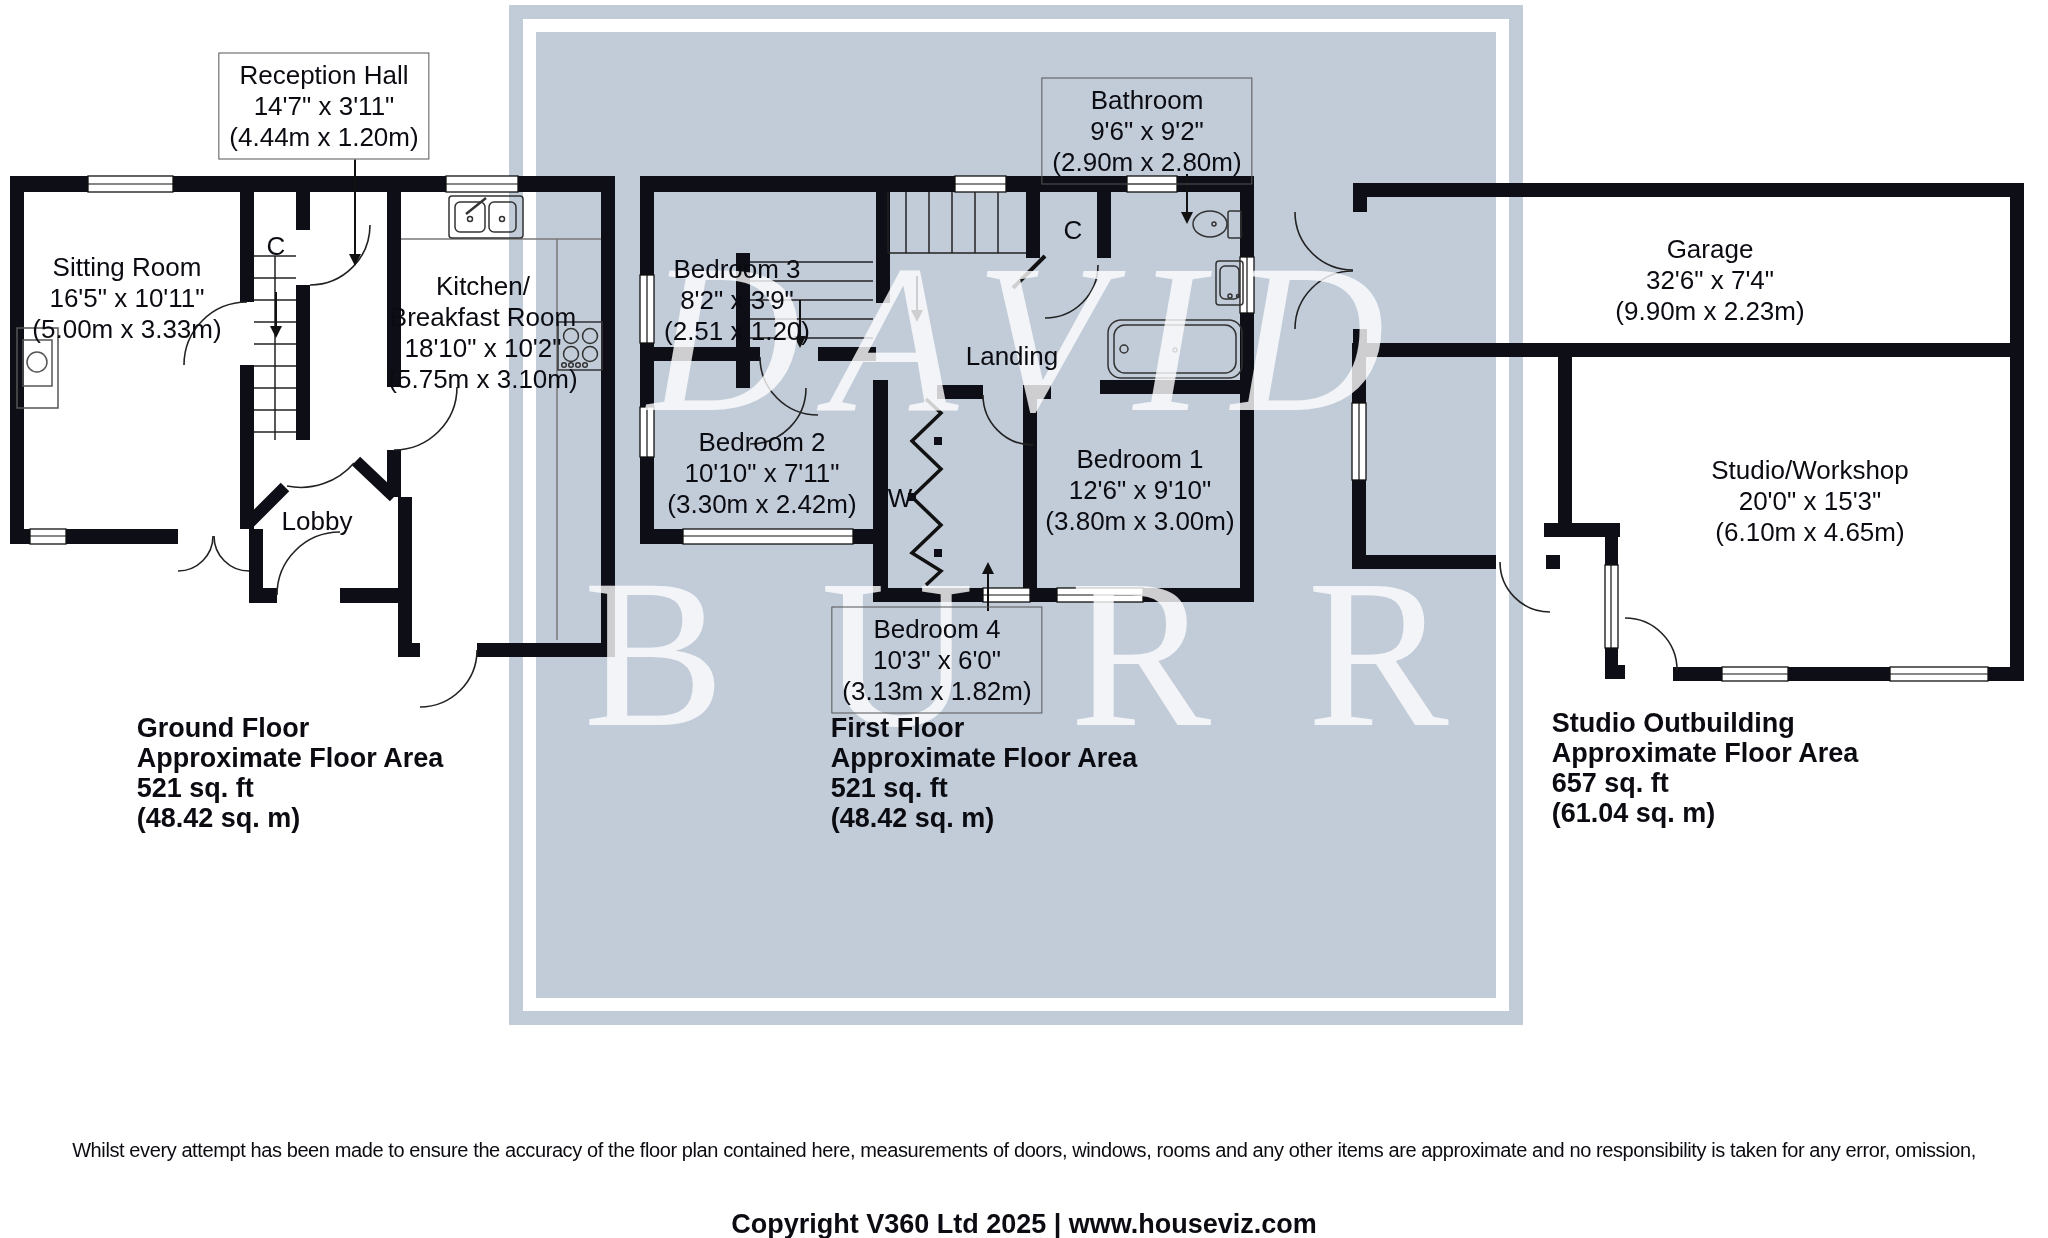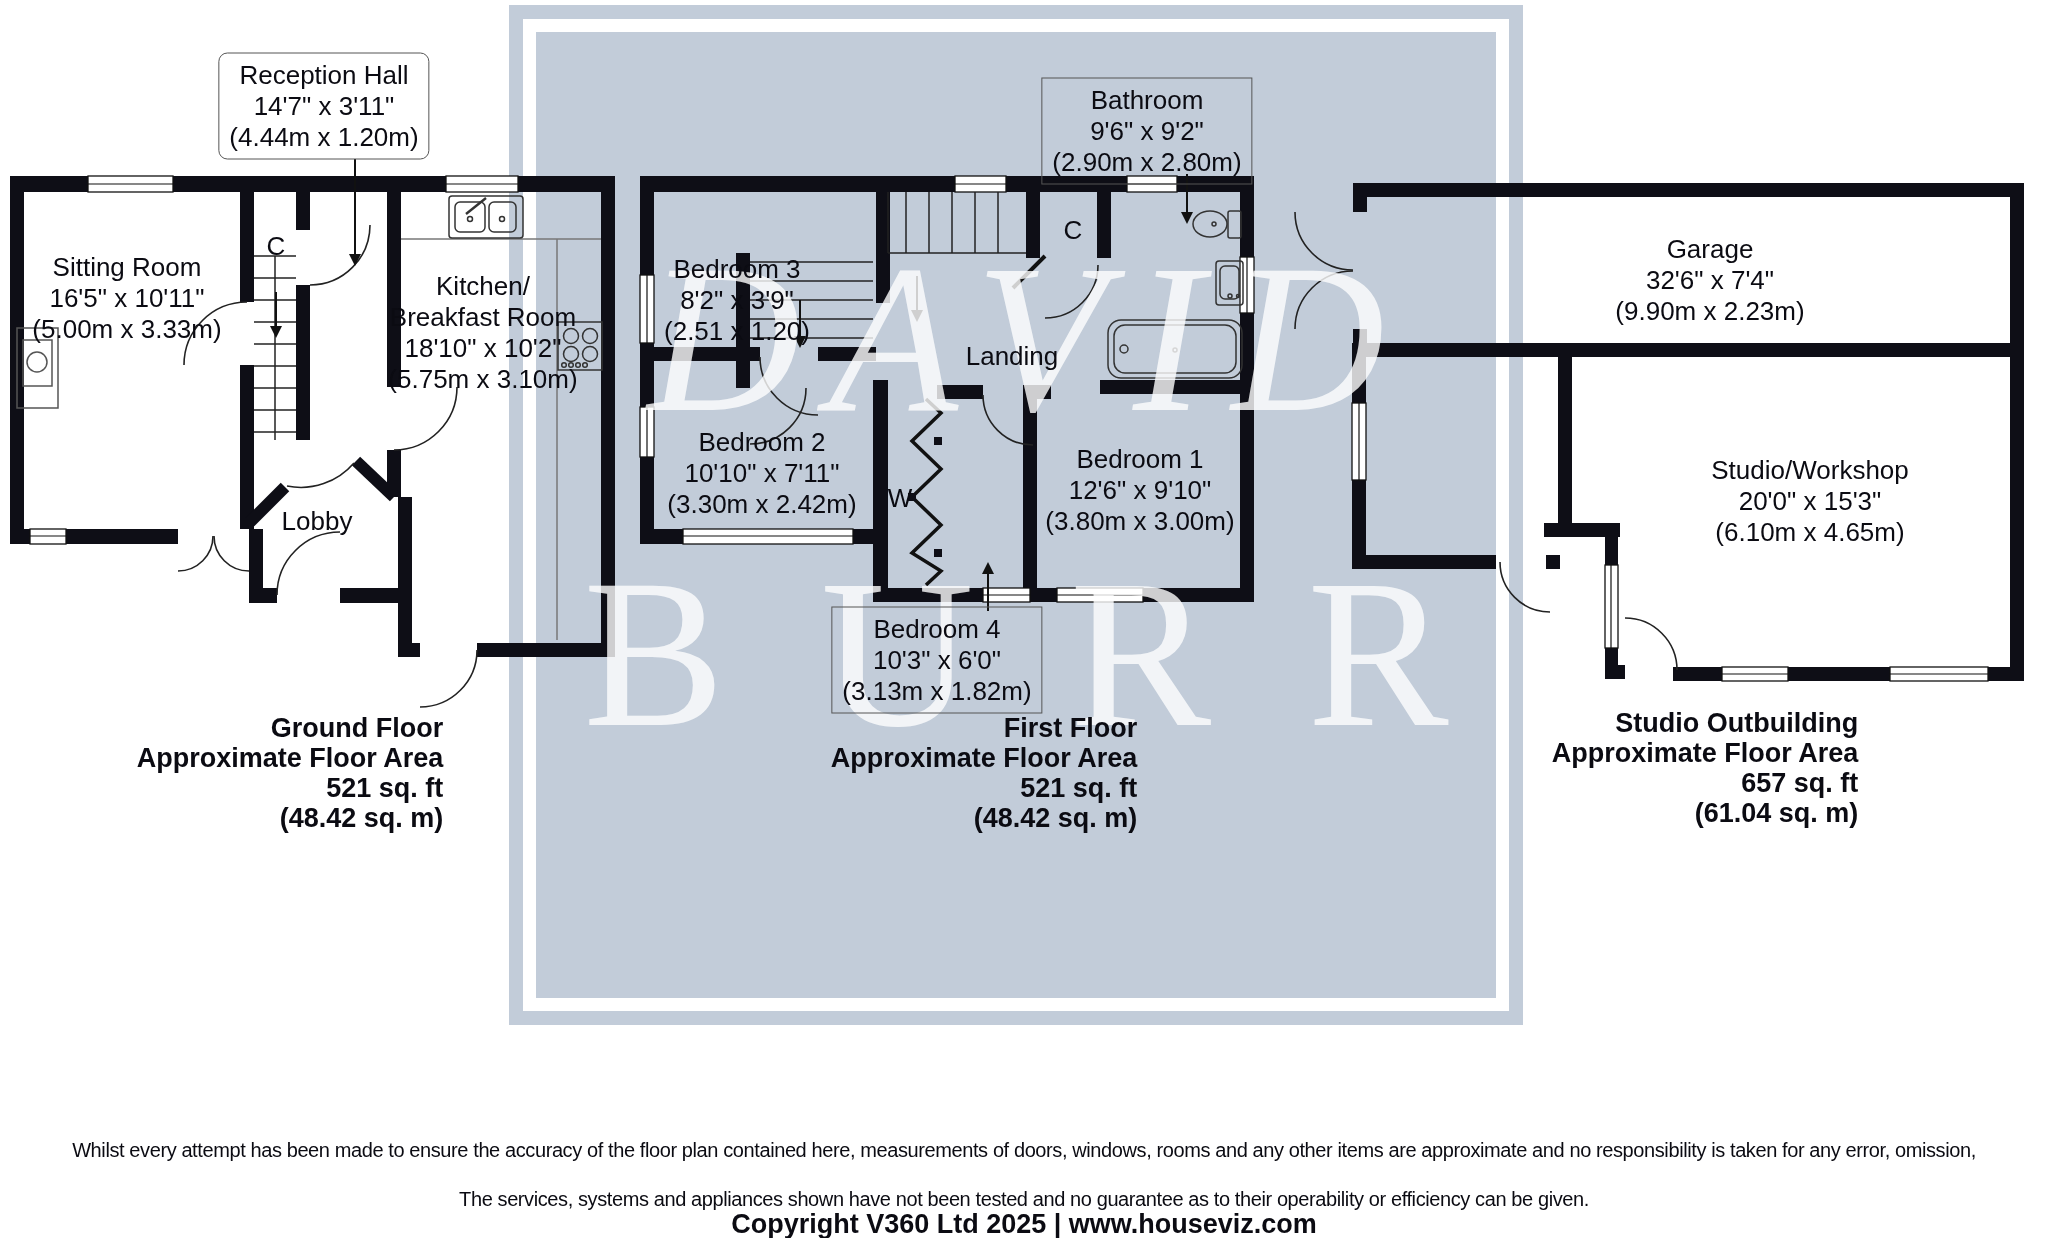--- a/index.html
+++ b/index.html
@@ -14,22 +14,22 @@
   
   .wm-word{position:absolute;left:1016px;transform:translate(-50%,-50%);z-index:3;
            font-family:"Liberation Serif",serif;font-weight:400;color:#ffffff;opacity:0.8;
            font-size:212px;white-space:nowrap;line-height:1;}
   #wm-david{top:339px;letter-spacing:28px;padding-left:28px;font-style:italic;}
   #wm-burr{top:654px;letter-spacing:96px;padding-left:96px;text-align:center;}
   
   .lbl{position:absolute;transform:translate(-50%,-50%);text-align:center;z-index:4;
        font-size:26px;line-height:31px;white-space:nowrap;color:#0b0b12;}
   .lbl.box{border:1px solid #555;padding:6px 10px;}
-  .lbl.box.white{background:#ffffff;border-radius:9px;}
-  .title{position:absolute;transform:translate(-50%,-50%);text-align:right;z-index:4;
+  .lbl.box.white{background:#ffffff;}
+  .title{position:absolute;transform:translate(-50%,-50%);text-align:left;z-index:4;
          font-size:27px;line-height:30px;font-weight:bold;white-space:nowrap;}
   .footer-line{position:absolute;left:1024px;transform:translateX(-50%);z-index:4;
                font-size:20px;letter-spacing:-0.4px;white-space:nowrap;}
   .footer-copy{position:absolute;left:1024px;transform:translateX(-50%);z-index:4;
                font-size:27px;font-weight:bold;white-space:nowrap;}
 </style>
 </head>
 <body>
 
 <div id="canvas">
@@ -364,16 +364,15 @@
     <div>(6.10m x 4.65m)</div>
   </div>
   <div class="title" style="left:1705px;top:768px">
     <div>Studio Outbuilding</div>
     <div>Approximate Floor Area</div>
     <div>657 sq. ft</div>
     <div>(61.04 sq. m)</div>
   </div>
 
   <div class="footer-line" style="top:1139px">Whilst every attempt has been made to ensure the accuracy of the floor plan contained here, measurements of doors, windows, rooms and any other items are approximate and no responsibility is taken for any error, omission,</div>
-  <div class="footer-line" style="top:1188px">The services, systems and appliances shown have not been tested and no guarantee as to their operability or efficiency can be given.</div>
   <div class="footer-copy" style="top:1209px">Copyright V360 Ltd 2025 | www.houseviz.com</div>
 
 </div>
 
 </body></html>

